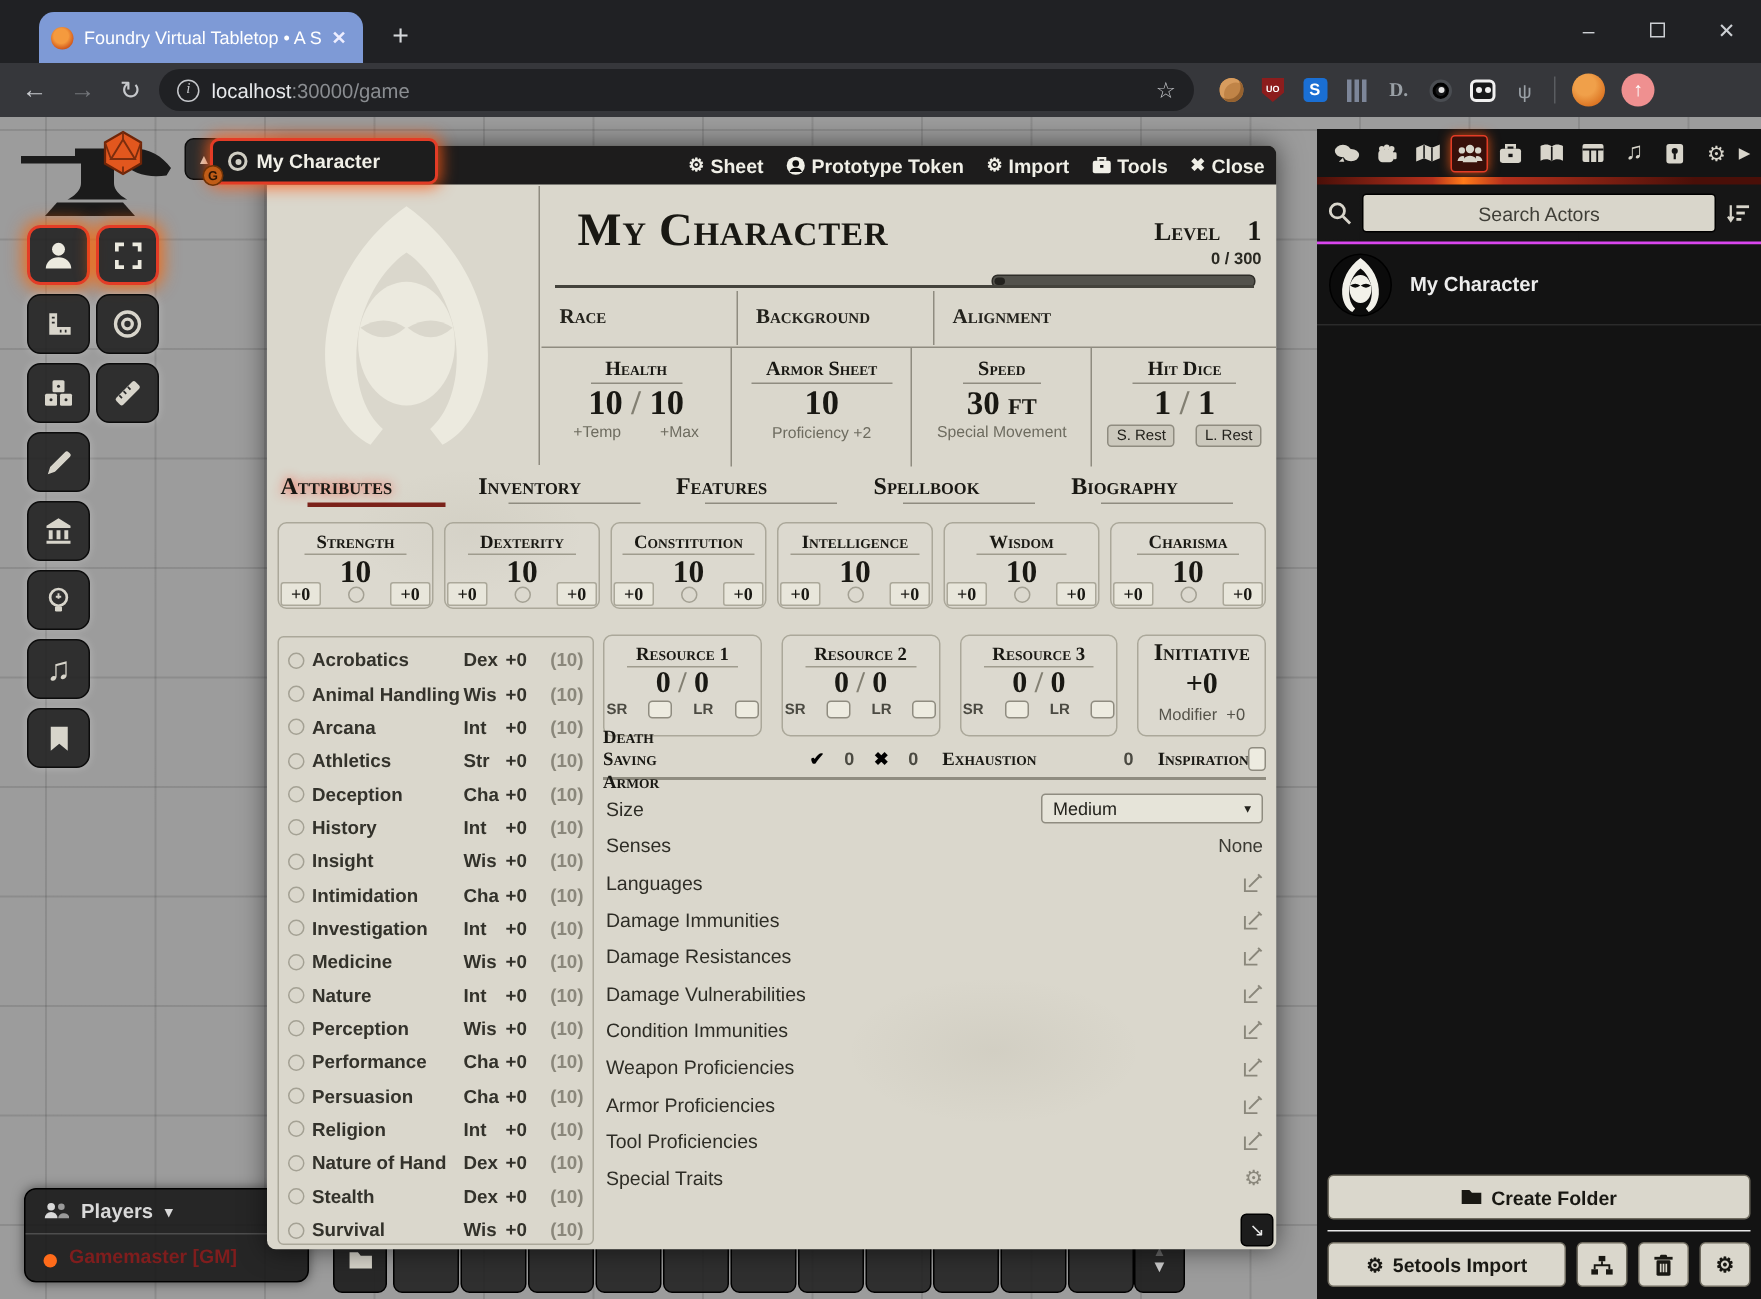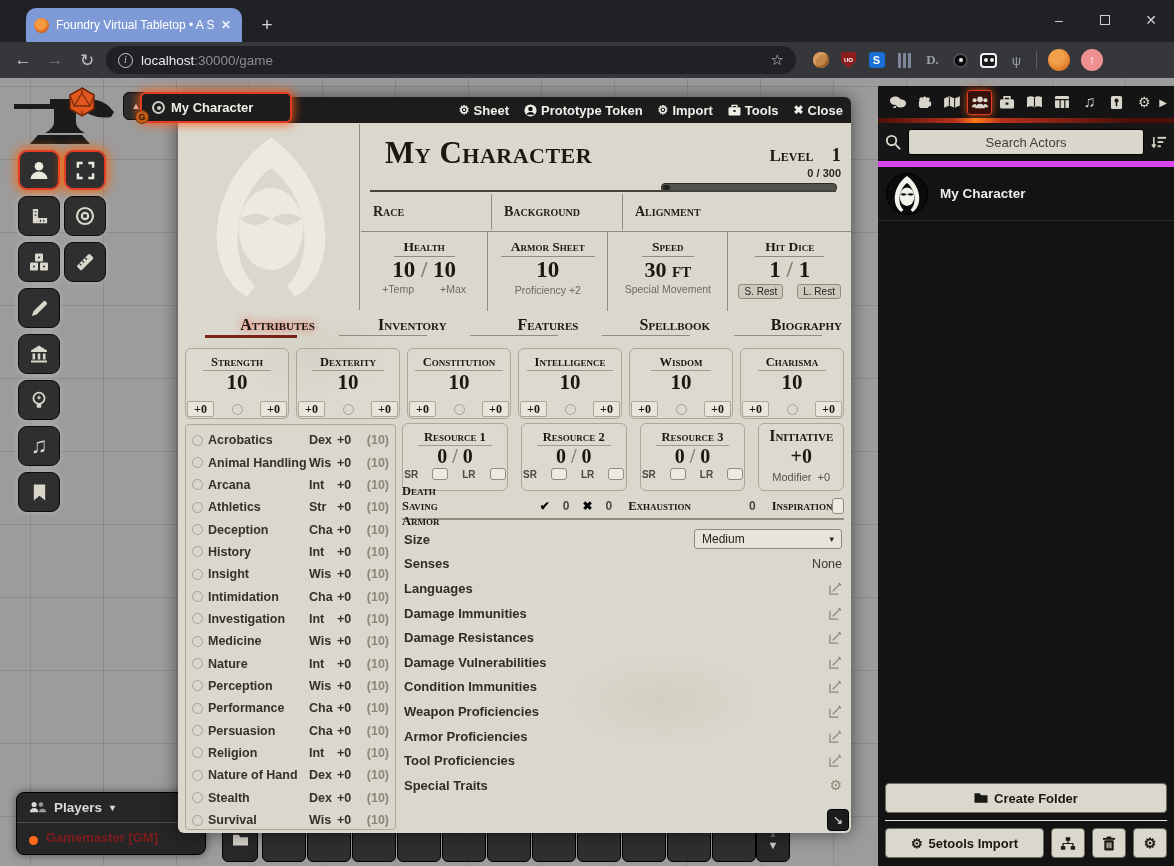--- a/index.html
+++ b/index.html
@@ -94,27 +94,27 @@
   .stats-row { position:absolute; left:183px; top:134px; width:490px; height:80px; display:flex; border-top:1px solid #8f8c80; }
   .stat-cell { border-left:1px solid #8f8c80; padding-top:5px; text-align:center; position:relative; }
   .stat-cell:first-child { border-left:none; }
   .stat-label { font-size:13.5px; display:inline-block; border-bottom:1px solid #8f8c80; padding:0 10px 1px; }
   .stat-val { font-size:23px; line-height:1.15; }
   .stat-foot { font-size:10.5px; color:#6e6c60; margin-top:1px; }
   .pair-foot { display:flex; justify-content:center; gap:26px; font-size:10.5px; color:#6e6c60; }
   .rest-btn { display:inline-block; font-size:10px; color:#23221c; background:#ccc9bd; border:1px solid #8f8c80; border-radius:3px; padding:1px 5px; }
 
   .tabs-row { position:absolute; left:7px; top:219px; width:659px; height:27px; display:flex; }
-  .stab { flex:1; text-align:right; }
+  .stab { flex:1; text-align:left; }
   .stab .t { font-size:16px; display:inline-block; padding:0 2px; }
   .stab .u { margin:1px auto 0; width:88px; height:1px; background:#8f8c80; }
   .stab.active .t { color:#191813; text-shadow:0 0 7px rgba(255,60,40,0.9); }
   .stab.active .u { height:3px; background:#7a231b; width:92px; }
 
-  .abil-row { position:absolute; left:7px; top:251px; width:659px; height:71px; display:flex; gap:7px; }
+  .abil-row { position:absolute; left:7px; top:251px; width:659px; height:58px; display:flex; gap:7px; }
   .abil-box { flex:1; border:1px solid #aba89a; border-radius:6px; text-align:center; padding-top:3px; position:relative; background:rgba(255,255,255,0.06); }
   .abil-box .lbl { font-size:12.5px; display:inline-block; border-bottom:1px solid #9f9c8e; padding:0 8px 0; white-space:nowrap; }
   .abil-box .val { font-size:21px; line-height:1.05; }
   .abil-foot { position:absolute; bottom:0; left:0; right:0; display:flex; align-items:center; justify-content:space-between; padding:0 1px 1px; }
   .mini-box { width:27px; height:16px; background:#e8e6db; border:1px solid #aba89a; border-radius:2px; font-size:12px; line-height:14px; text-align:center; }
   .prof-circle { width:11px; height:11px; border:1px solid #a4a194; border-radius:50%; background:transparent; }
 
   .skills-panel { position:absolute; left:7px; top:327px; width:211px; height:406px; border:1px solid #aba89a; border-radius:4px; padding:4px 6px 0 6px; }
   .skill-row { display:grid; grid-template-columns:16px 1fr 28px 24px 28px; align-items:center; height:22.35px; font-size:12.5px; color:#33322b; font-weight:bold; }
   .skill-row .radio { width:11px; height:11px; border:1px solid #a4a194; border-radius:50%; }
@@ -130,21 +130,21 @@
   .init-box { flex:0.95; border:1px solid #aba89a; border-radius:6px; text-align:center; padding-top:3px; background:rgba(255,255,255,0.06); }
   .init-val { font-size:20px; }
   .init-foot { font-size:11px; color:#55534a; margin-top:3px; }
 
   .death-row { position:absolute; left:224px; top:397px; width:442px; height:26px; display:flex; align-items:center; border-bottom:2px solid #8f8c80; font-size:12px; }
   .death-row .sc { font-size:12.5px; }
   .dr-num { font-weight:bold; color:#4b4a42; }
 
   .traits { position:absolute; left:226px; top:430px; width:438px; }
   .trait-row { height:24.6px; display:flex; align-items:center; }
-  .trait-label { font-weight:bold; font-size:13px; color:#2e2d26; }
+  .trait-label { font-weight:normal; font-size:13px; color:#2e2d26; }
   .trait-right { margin-left:auto; display:flex; align-items:center; }
   .sel { width:148px; height:20px; background:#e6e4d9; border:1px solid #8f8c80; border-radius:3px; display:flex; align-items:center; padding:0 7px; font-size:12px; color:#23221c; }
   .sel .car { margin-left:auto; font-size:9px; }
   .trait-val { font-size:12.5px; color:#3b3a33; }
   .edit-ico,.gear-ico { color:#8a877b; }
   .gear-ico { font-size:14px; }
 
   .resize-handle { position:absolute; right:2px; bottom:2px; width:22px; height:22px; background:#1c1c1c; border:1px solid #000; border-radius:4px; color:#e8e8e8; font-size:12px; text-align:center; line-height:21px; }
 
   
@@ -152,21 +152,21 @@
   .hl-ring { width:13px; height:13px; border:2px solid #cfcdc2; border-radius:50%; flex:0 0 auto; position:relative; }
   .hl-ring i { position:absolute; left:2.5px; top:2.5px; width:4px; height:4px; border-radius:50%; background:#cfcdc2; }
   .g-badge { position:absolute; left:135px; top:110px; width:14px; height:14px; border-radius:50%; background:#c05c17; border:1px solid #6e3207; color:#2a1404; font-size:8.5px; font-weight:bold; text-align:center; line-height:13px; z-index:40; }
 
   
   .sidebar { position:absolute; right:0; top:86px; width:296px; height:780px; background:rgba(17,17,17,0.96); color:#d8d5cb; display:flex; flex-direction:column; }
   .sb-tabs { height:32px; display:flex; align-items:center; justify-content:space-between; padding:0 7px; background:#141414; }
   .sb-tab { width:25px; height:25px; display:flex; align-items:center; justify-content:center; }
   .sb-tab.active { border:1px solid #e33c26; border-radius:3px; background:#38100a; box-shadow:0 0 8px rgba(255,90,20,0.8); }
   .sb-glow { height:5px; background:linear-gradient(90deg, #4a0f08, #b5301c 26%, #ff7a1a 33%, #b5301c 42%, #4a0f08 85%); }
-  .sb-search { display:flex; align-items:center; gap:7px; padding:6px 7px; border-bottom:6px solid #d946ef; }
+  .sb-search { display:flex; align-items:center; gap:7px; padding:6px 7px; border-bottom:2px solid #d946ef; }
   .sb-search input { flex:1; height:26px; background:#d9d6cb; border:1px solid #000; border-radius:3px; text-align:center; font-size:13px; color:#23221c; font-family:"Liberation Sans",sans-serif; }
   .sb-search input::placeholder { color:#3f3e37; opacity:1; }
   .directory { flex:1; overflow:hidden; background:#131313; }
   .actor-entry { height:54px; display:flex; align-items:center; gap:12px; padding:0 8px; border-bottom:1px solid #2b2b2b; }
   .actor-avatar { width:42px; height:42px; border-radius:50%; background:#0b0b0b; border:1px solid #000; display:flex; align-items:center; justify-content:center; }
   .actor-name { font-size:13.5px; font-weight:bold; color:#ececec; }
   .sb-footer { padding:6px 7px 8px; background:#131313; }
   .sb-btnrow { display:flex; gap:7px; }
   .sb-btn { flex:1; height:30px; background:#dad7cc; border:1px solid #6e6a5e; border-radius:4px; display:flex; align-items:center; justify-content:center; gap:6px; font-size:13px; font-weight:bold; color:#191813; }
   .sb-div { height:1px; background:#e8e8e8; margin:7px 0; }

